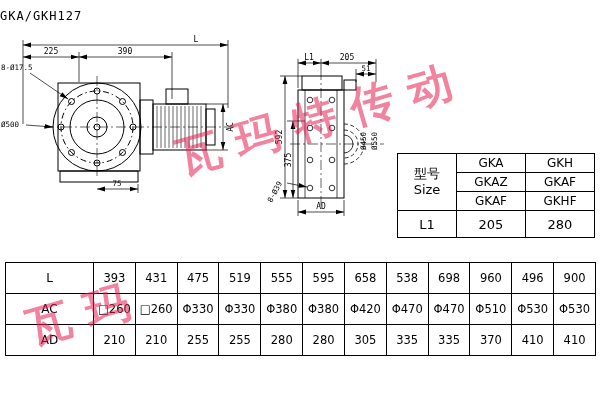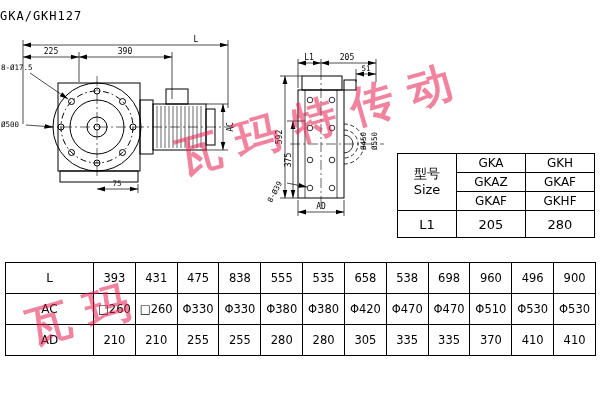--- a/index.html
+++ b/index.html
@@ -197,23 +197,23 @@
         <col>
         <col>
         <col>
     </colgroup>
     <tbody>
     <tr>
       <th class="row-label">L</th>
       <td>393</td>
       <td>431</td>
       <td>475</td>
-      <td>838</td>
+      <td>519</td>
       <td>555</td>
-      <td>535</td>
+      <td>595</td>
       <td>658</td>
       <td>538</td>
       <td>698</td>
       <td>960</td>
       <td>496</td>
       <td>900</td>
     </tr>
     <tr>
       <th class="row-label">AC</th>
       <td>□260</td>

